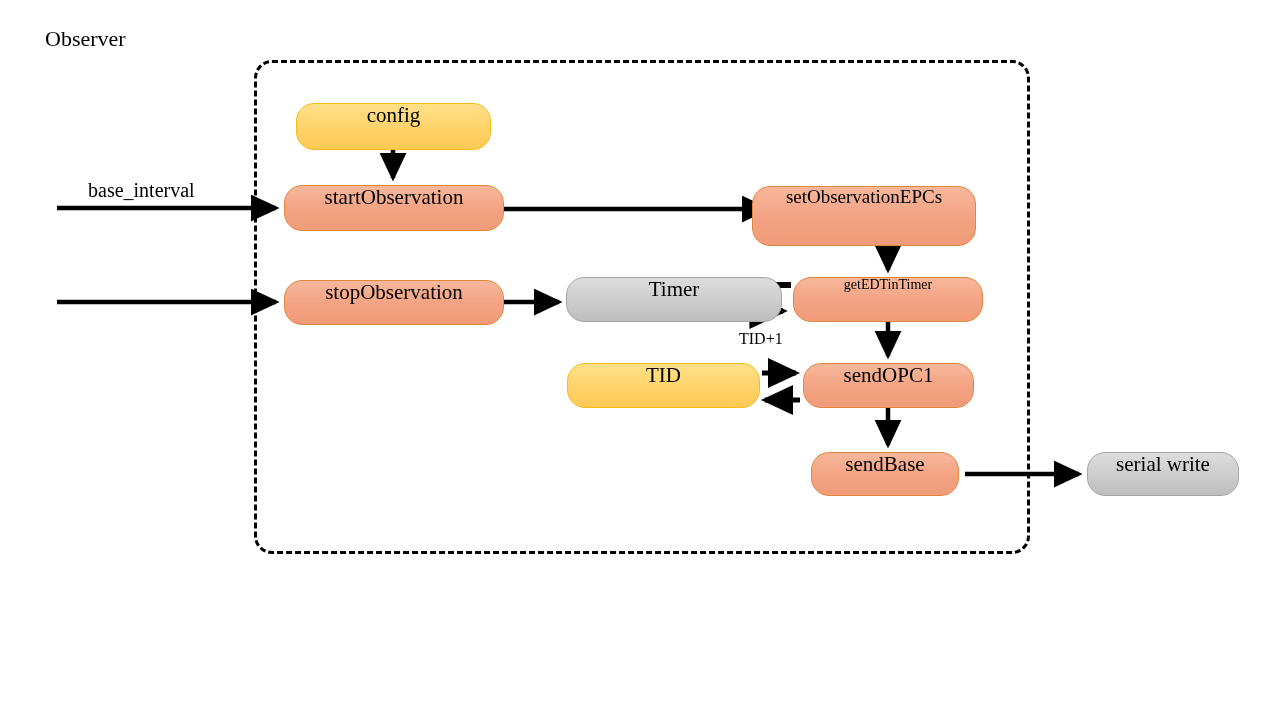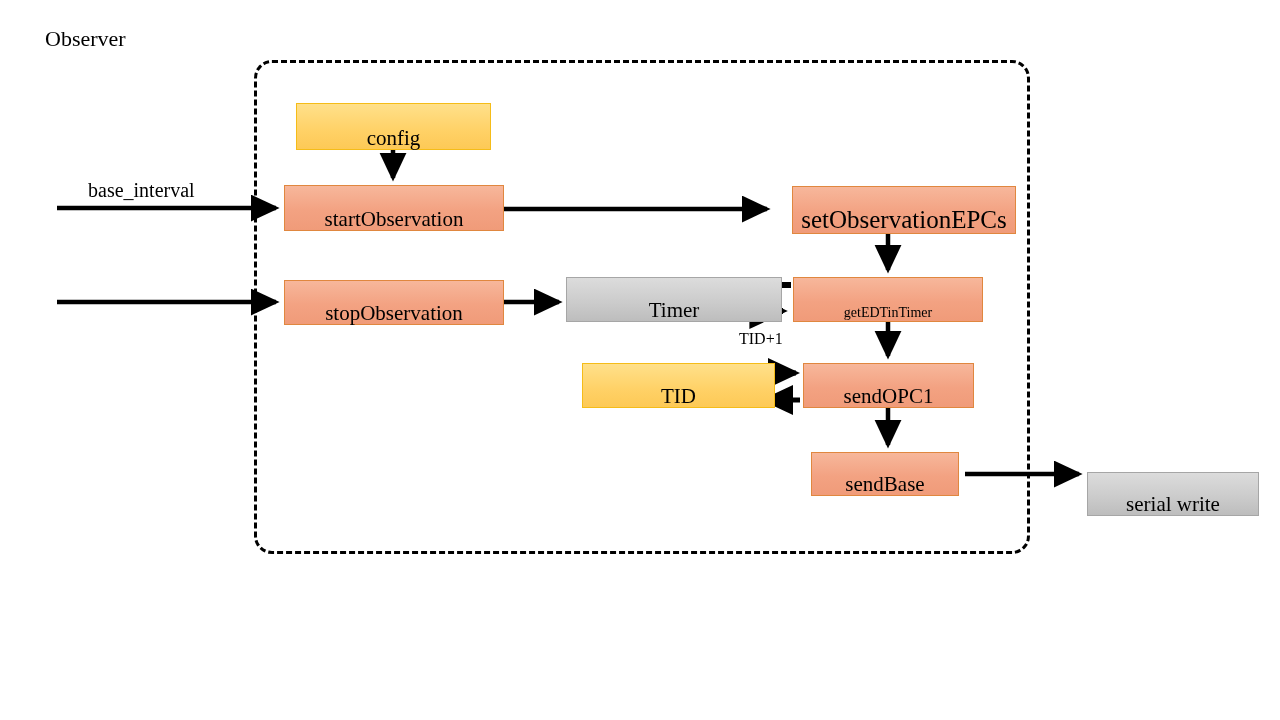--- a/index.html
+++ b/index.html
@@ -25,28 +25,29 @@
     border: 3.5px dashed #000000;
     border-radius: 18px;
     background: transparent;
   }
 
   
   .node {
     position: absolute;
     box-sizing: border-box;
     display: flex;
-    align-items: flex-end;
+    align-items: flex-start;
     justify-content: center;
     text-align: center;
     border-width: 1.5px;
     border-style: solid;
     color: #000000;
     line-height: 1.05;
     white-space: nowrap;
+    border-radius: 18px;
   }
   .node.salmon {
     background: linear-gradient(180deg, #f7b79b 0%, #f3a282 55%, #f09b79 100%);
     border-color: #e0873f;
   }
   .node.yellow {
     background: linear-gradient(180deg, #ffe08a 0%, #ffd166 60%, #fdc956 100%);
     border-color: #f5bc18;
   }
   .node.gray {
@@ -140,39 +141,39 @@
   <div id="node-layer">
       <div class="node yellow" style="left: 296px; top: 103px; width: 195px; height: 47px; font-size: 21px;">
         <span>config</span>
       </div>
       <div class="node salmon" style="left: 284px; top: 185px; width: 220px; height: 46px; font-size: 21px;">
         <span>startObservation</span>
       </div>
       <div class="node salmon" style="left: 284px; top: 280px; width: 220px; height: 45px; font-size: 21px;">
         <span>stopObservation</span>
       </div>
-      <div class="node salmon" style="left: 792px; top: 186px; width: 224px; height: 48px; font-size: 25px;">
+      <div class="node salmon" style="left: 752px; top: 186px; width: 224px; height: 60px; font-size: 19px;">
         <span>setObservationEPCs</span>
       </div>
       <div class="node gray" style="left: 566px; top: 277px; width: 216px; height: 45px; font-size: 21px;">
         <span>Timer</span>
       </div>
       <div class="node salmon" style="left: 793px; top: 277px; width: 190px; height: 45px; font-size: 14px;">
         <span>getEDTinTimer</span>
       </div>
-      <div class="node yellow" style="left: 567px; top: 363px; width: 193px; height: 45px; font-size: 21px; margin-left: 15px;">
+      <div class="node yellow" style="left: 567px; top: 363px; width: 193px; height: 45px; font-size: 21px;">
         <span>TID</span>
       </div>
       <div class="node salmon" style="left: 803px; top: 363px; width: 171px; height: 45px; font-size: 21px;">
         <span>sendOPC1</span>
       </div>
       <div class="node salmon" style="left: 811px; top: 452px; width: 148px; height: 44px; font-size: 21px;">
         <span>sendBase</span>
       </div>
-      <div class="node gray" style="left: 1087px; top: 452px; width: 172px; height: 44px; font-size: 21px; margin-top: 20px;">
+      <div class="node gray" style="left: 1087px; top: 452px; width: 152px; height: 44px; font-size: 21px;">
         <span>serial write</span>
       </div>
     </div>
 
   <div id="edge-label-layer">
       <div class="label" style="left: 88px; top: 180px; font-size: 20px; text-align: right;">base_interval</div>
       <div class="label" style="left: 739px; top: 331px; font-size: 16px;">TID+1</div>
     </div>
 
 </div>

